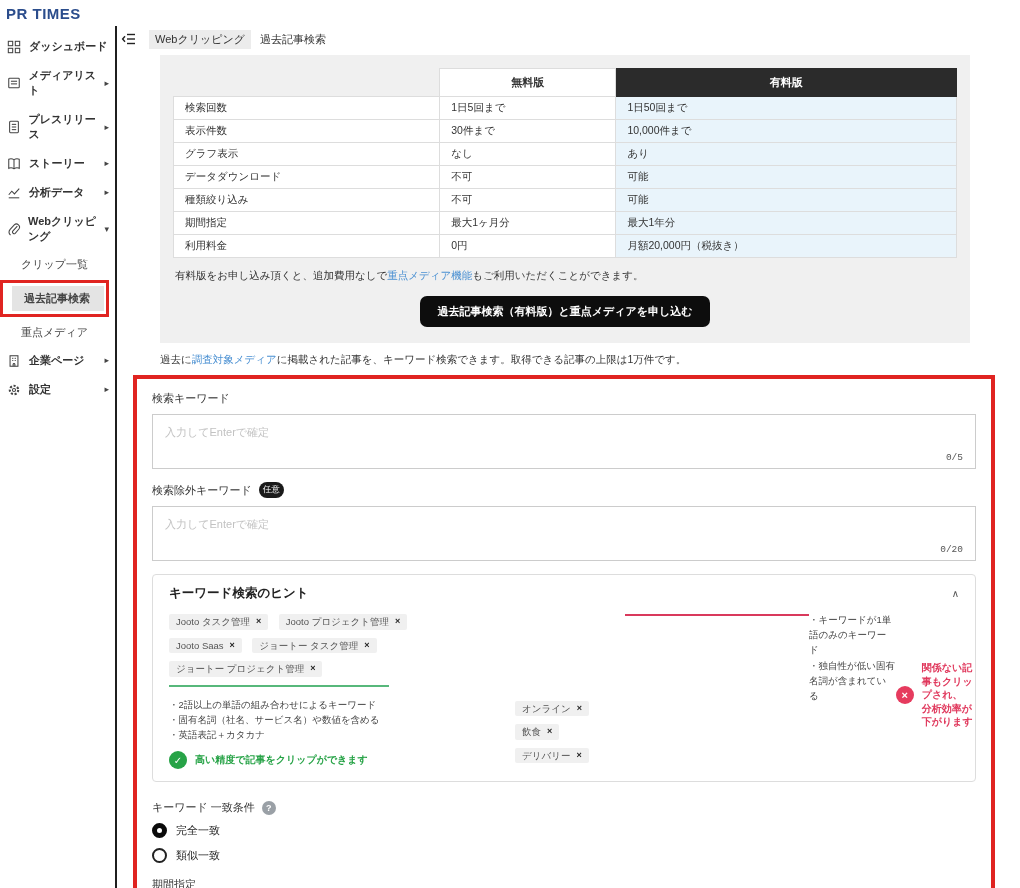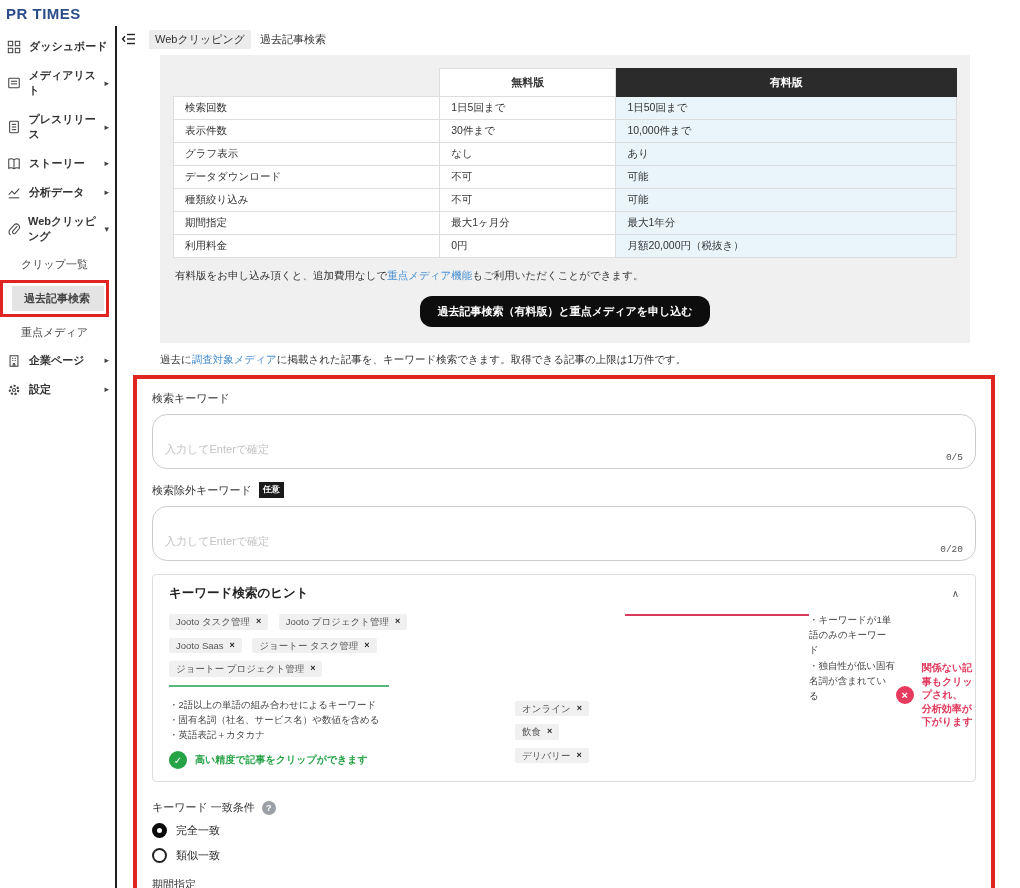--- a/index.html
+++ b/index.html
@@ -41,31 +41,31 @@
   th { font-weight:700; padding:6px 4px; font-size:11px; }
   th.h-empty { border:none; background:transparent; }
   th.h-free { background:#fff; border:1px solid #ddd; }
   th.h-paid { background:#2b2b2b; color:#fff; border:1px solid #2b2b2b; }
   td { border:1px solid #ddd; padding:4px 11px; background:#fff; color:#333; }
   td.c-paid { background:#e9f4fb; }
   .plan-note { font-size:10.5px; margin:11px 2px 0; }
   a.link { color:#4a90d2; text-decoration:none; cursor:pointer; }
   .cta-row { text-align:center; margin:13px 0 7px; }
   .cta { background:#0d0d0d; color:#fff; font-weight:700; font-size:11px;
-    padding:8px 17px; border:none; border-radius:12px; cursor:pointer;
+    padding:8px 17px; border:none; border-radius:7px; cursor:pointer;
     font-family:inherit; }
 
   .intro { font-size:10.5px; margin:10px 0 8px 43px; }
 
   
   .search-form { margin:0 25px 0 16px; border:4px solid #e02421; padding:12px 15px 13px; background:#fff; }
   .field-label { display:flex; align-items:center; gap:7px; font-size:11px; color:#333; margin-bottom:8px; }
-  .badge { background:#1a1a1a; color:#fff; font-size:8.5px; font-weight:700; padding:2px 4px; border-radius:0; }
-  .fake-input { position:relative; border:1px solid #ccc; border-radius:15px; height:55px;
-    padding:24px 12px; margin-bottom:13px; cursor:text; }
+  .badge { background:#1a1a1a; color:#fff; font-size:8.5px; font-weight:400; padding:2px 4px; border-radius:8px; }
+  .fake-input { position:relative; border:1px solid #ccc; border-radius:0; height:55px;
+    padding:7px 12px; margin-bottom:13px; cursor:text; }
   .placeholder { color:#c2c2c2; font-size:11px; }
   .counter { position:absolute; right:12px; bottom:5px; font-size:9.5px; color:#555;font-family:Liberation Mono, monospace; }
 
   
   .hint-panel { border:1px solid #ddd; border-radius:4px; padding:10px 16px 12px; margin:7px 0 18px; }
   .hint-head { display:flex; justify-content:space-between; align-items:center; margin-bottom:10px; }
   .hint-title { font-size:12.5px; font-weight:700; color:#222;text-align:center; }
   .chev { color:#555; font-size:10px; cursor:pointer; }
   .chev::after { content:"∧"; }
   .hint-cols { display:flex; gap:62px; }

